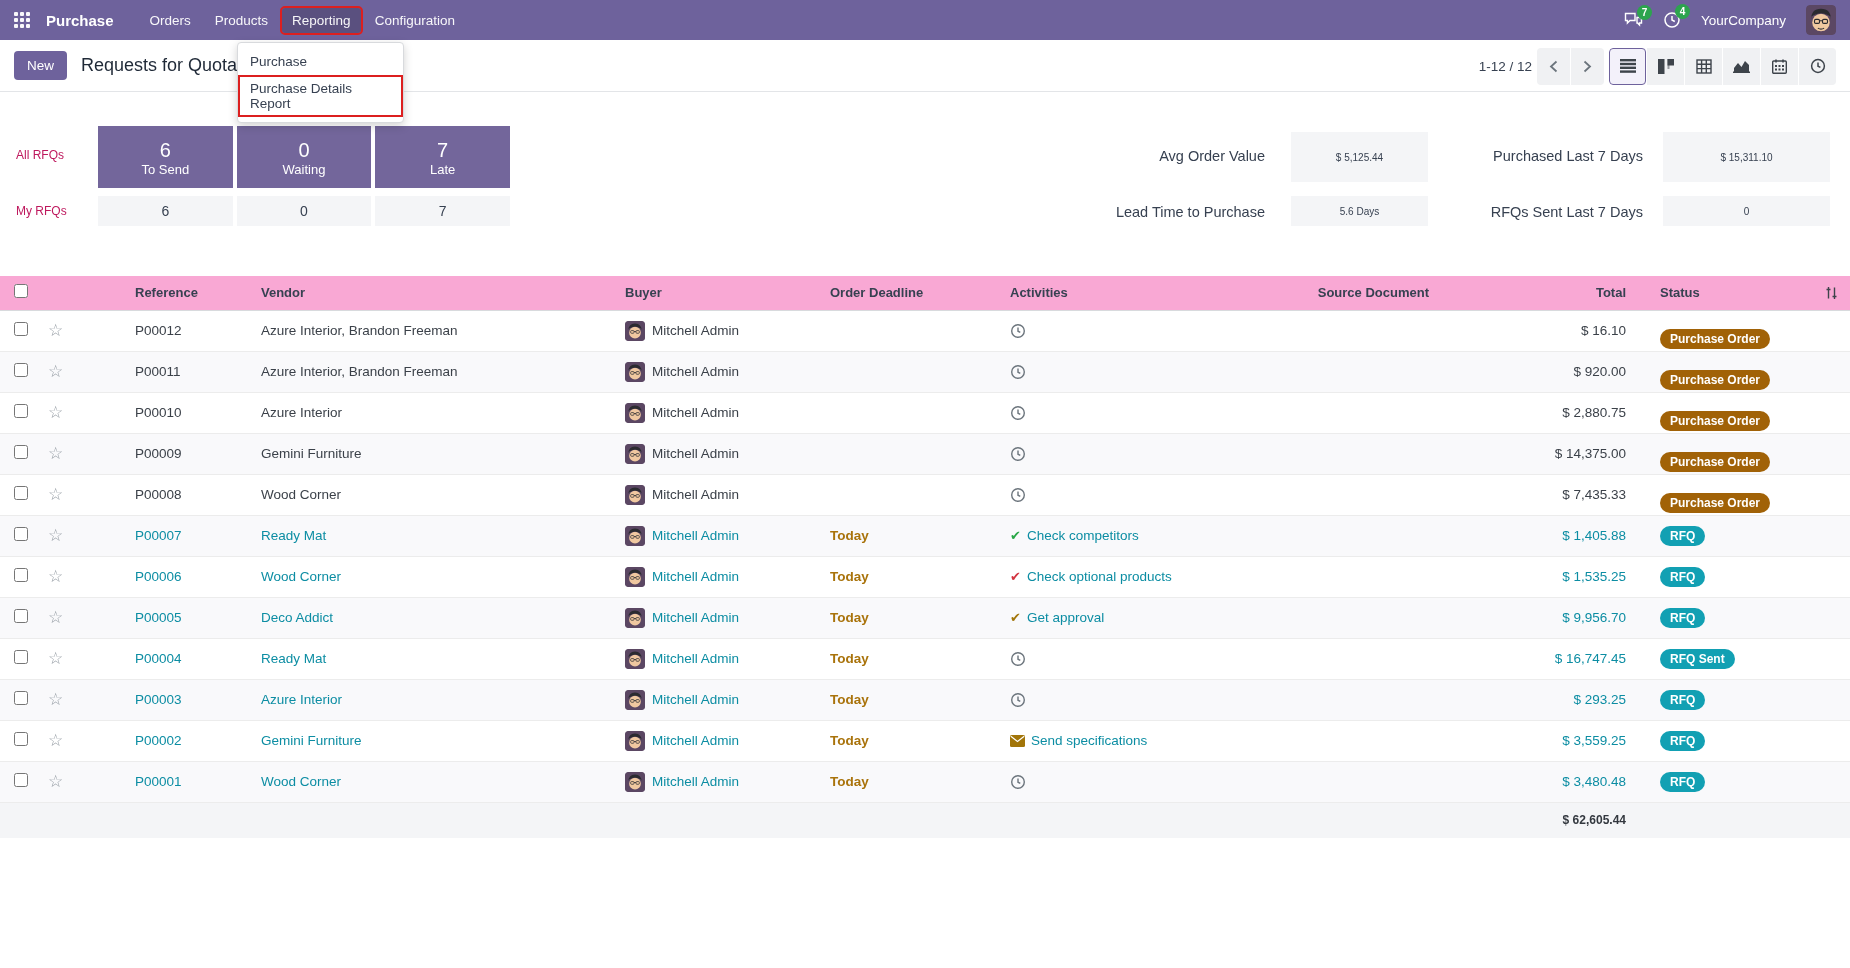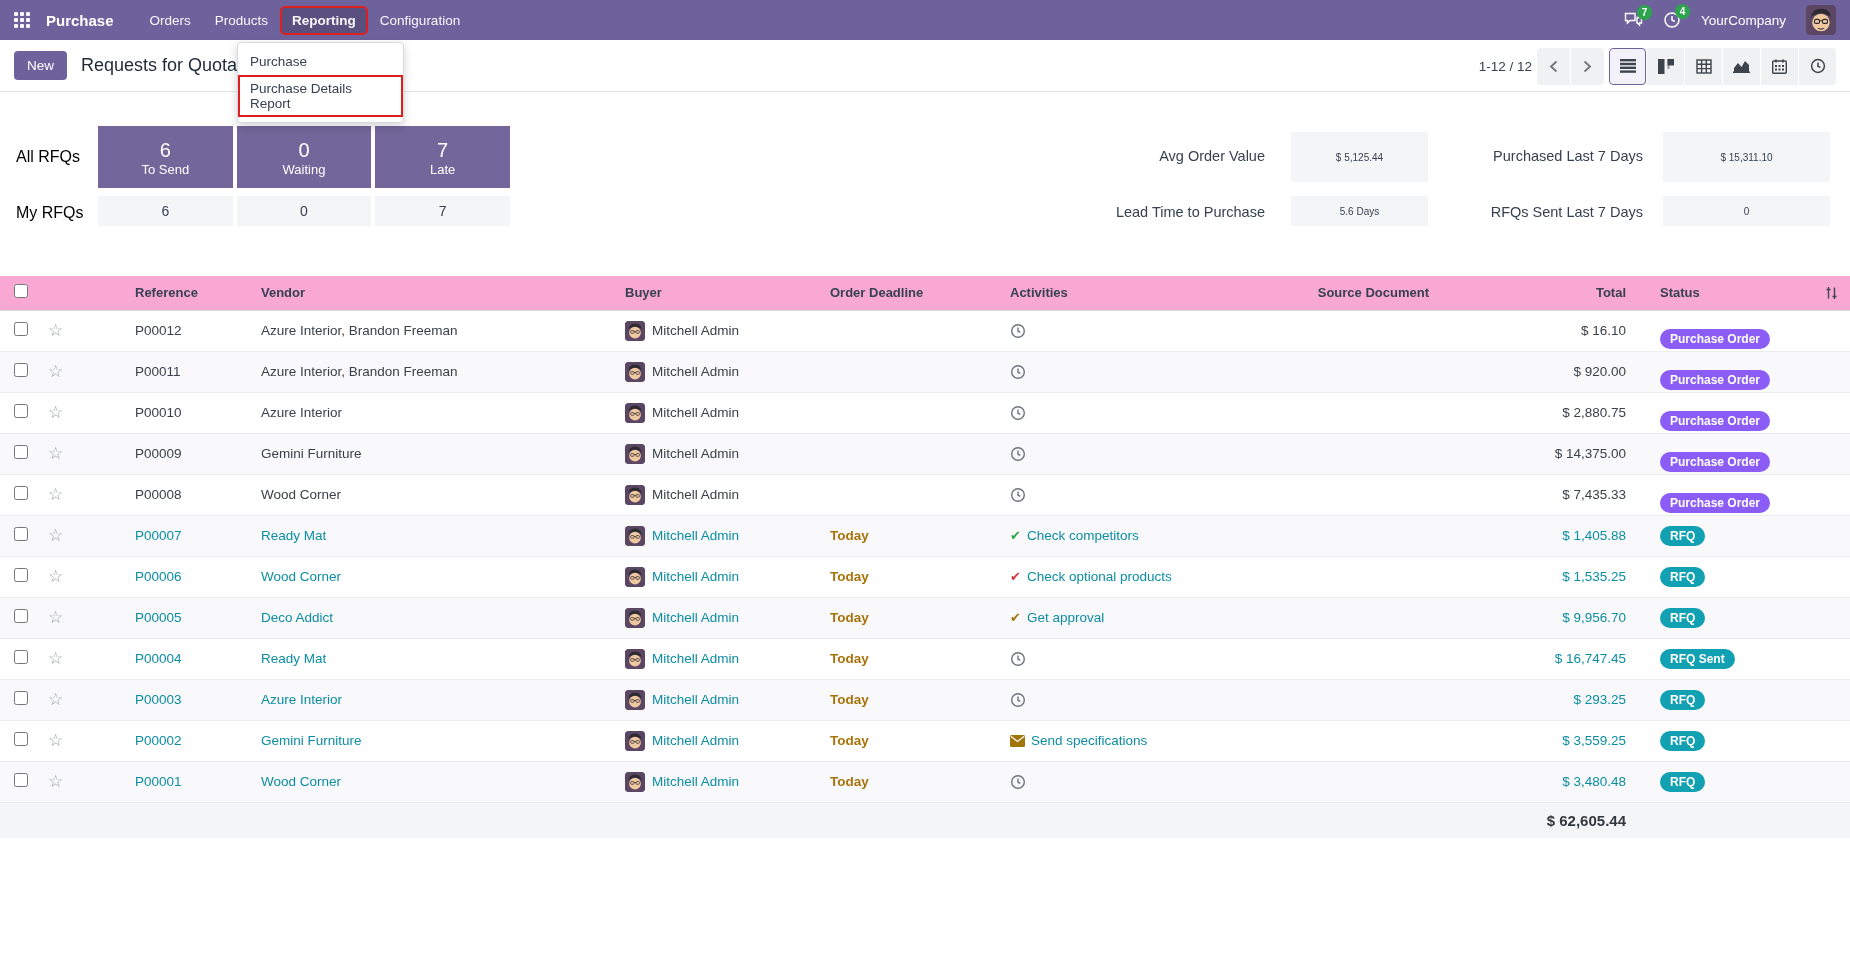--- a/index.html
+++ b/index.html
@@ -8,21 +8,21 @@
   .page { position:relative; width:1850px; height:968px; }
 
   
   .topbar { height:40px; background:#6e629c; display:flex; align-items:center;
     justify-content:space-between; padding:0 14px; color:#fff; }
   .nav-left { display:flex; align-items:center; gap:4px; }
   .grid-icon { display:grid; grid-template-columns:repeat(3,4px); gap:2px; margin-right:12px; cursor:pointer; }
   .grid-icon i { width:4px; height:4px; background:#fff; border-radius:1px; opacity:.95; }
   .app-name { font-size:15px; font-weight:700; margin-right:22px; cursor:pointer; }
   .nav-item { font-size:13.5px; padding:5px 10px; border-radius:3px; cursor:pointer; color:rgba(255,255,255,.95); }
-  .nav-item.open { background:rgba(0,0,0,.18);font-weight:bold; }
+  .nav-item.open { background:rgba(0,0,0,.18); }
   .red-box { outline:2px solid #dc1f1f; outline-offset:0; }
   .nav-right { display:flex; align-items:center; gap:20px; }
   .systray { position:relative; cursor:pointer; display:flex; align-items:center; }
   .sbadge { position:absolute; top:-7px; right:-9px; background:#2ca44e; color:#fff;
     font-size:10px; font-weight:700; min-width:15px; height:15px; border-radius:8px;
     display:flex; align-items:center; justify-content:center; padding:0 3px; }
   .company { font-size:13.5px; cursor:pointer; }
   .avatar-lg { width:30px; height:30px; border-radius:4px; overflow:hidden; cursor:pointer; display:block; }
 
   
@@ -52,21 +52,21 @@
   .cp-right { position:absolute; right:14px; top:0; height:52px; display:flex; align-items:center; gap:5px; }
   .pager-text { font-size:13.5px; color:#374151; }
   .btn-group { display:flex; gap:1px; border-radius:4px; overflow:hidden; }
   .gbtn { background:#f0f1f3; border:none; width:33px; height:37px; cursor:pointer;
     display:flex; align-items:center; justify-content:center; }
   .vbtn { width:37px; }
   .vbtn.active { background:#f3f1fa; outline:1px solid #6e629c; outline-offset:-1px; border-radius:4px; }
 
   
   .dash { position:relative; margin-top:34px; height:104px; }
-  .dash-label { position:absolute; font-size:16px; color:#000000; }
+  .dash-label { position:absolute; font-size:12px; color:#be185d; }
   .tiles { position:absolute; left:98px; top:0; width:412px; display:grid;
     grid-template-columns:1fr 1fr 1fr; gap:4px; }
   .tile-big { height:62px; background:#73669b; color:#fff; display:flex; flex-direction:column;
     align-items:center; justify-content:center; cursor:pointer; }
   .tile-big .tnum { font-size:20px; line-height:24px; }
   .tile-big .tlab { font-size:13px; }
   .tiles2 { position:absolute; left:98px; top:70px; width:412px; display:grid;
     grid-template-columns:1fr 1fr 1fr; gap:4px; }
   .tile-small { height:30px; background:#f4f5f7; color:#374151; font-size:14px;
     display:flex; align-items:center; justify-content:center; cursor:pointer; }
@@ -91,24 +91,24 @@
   .avatar-sm { width:20px; height:20px; border-radius:3px; overflow:hidden; flex:0 0 auto; }
   .state-rfq .c-ref, .state-rfq .c-vendor, .state-rfq .c-buyer, .state-rfq .c-total,
   .state-rfq .act-text { color:#0c8da3; }
   .state-po .c-ref, .state-po .c-vendor, .state-po .c-buyer, .state-po .c-total { color:#3b4149; }
   td.c-deadline { color:#a9730b; font-weight:700; }
   .c-activity .cellwrap { display:flex; align-items:center; gap:6px; }
   .act-check { font-size:13px; font-weight:700; }
   .act-green { color:#28a745; } .act-red { color:#d23440; } .act-yellow { color:#a27509; }
   .badge { display:inline-block; border-radius:11px; padding:3px 10px; color:#fff;
     font-size:12px; font-weight:700; white-space:nowrap; }
-  .badge-po { background:#8b5cf6;margin-top:16px; }
+  .badge-po { background:#a16207;margin-top:16px; }
   .badge-rfq { background:#12a0b3; }
   tfoot td { height:36px; background:#f4f5f7; border-top:1px solid #d8dadd;
-    font-size:15px; font-weight:700; color:#33383f; }
+    font-size:12px; font-weight:700; color:#33383f; }
   svg { display:block; }
 </style>
 </head>
 <body>
 
 <div class="page">
 
   <nav class="topbar">
     <div class="nav-left">
       <span class="grid-icon">

